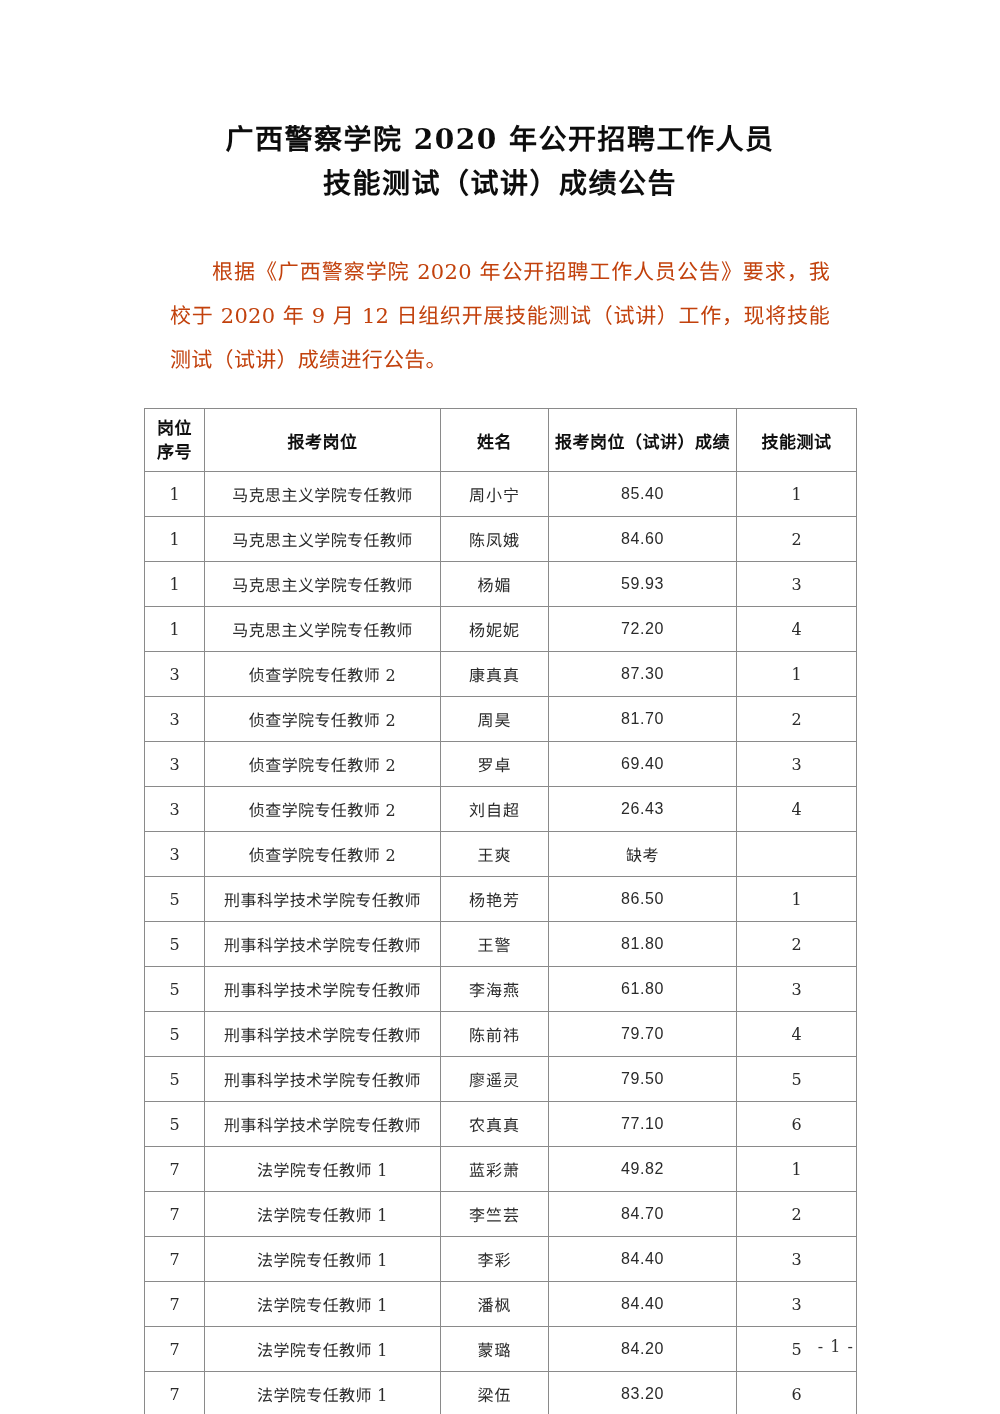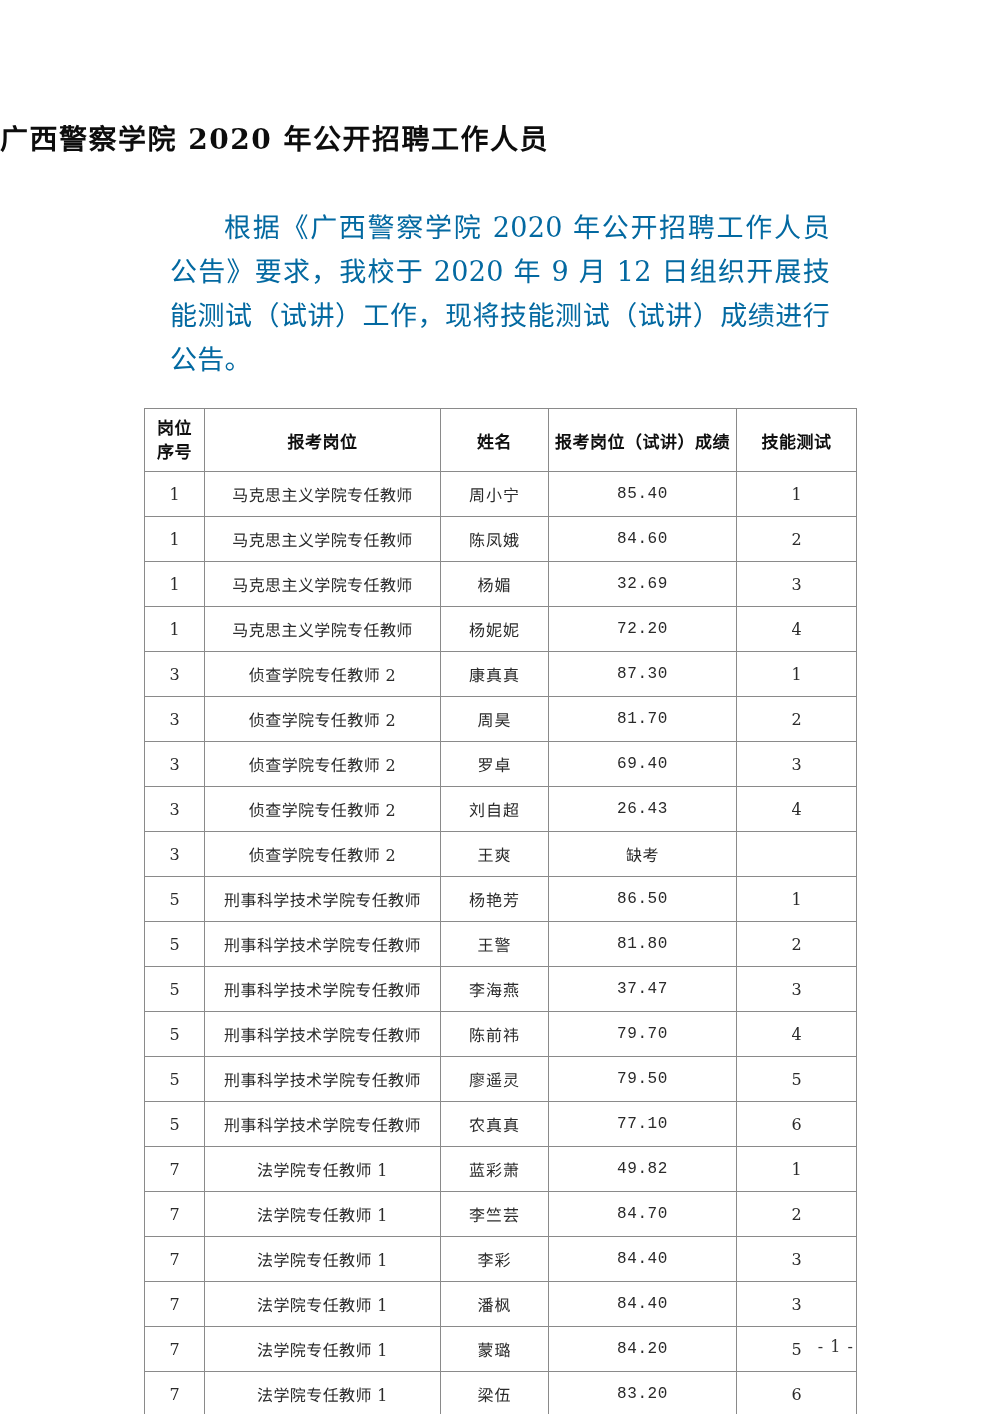--- a/index.html
+++ b/index.html
@@ -19,40 +19,41 @@
 
   .page {
     position: absolute;
     inset: 0;
     background: #ffffff;
   }
 
   
   .title-block {
     padding-top: 118px;
+    text-align: center;
   }
   .doc-title-line {
     font-family: "DejaVu Serif", "Liberation Serif", serif;
     font-weight: bold;
     font-size: 28px;
     letter-spacing: 1.5px;
     line-height: 44px;
     color: #0d0d0d;
   }
 
   
   .body-para {
     margin: 44px auto 0 auto;
     width: 660px;
-    font-size: 27px;
+    font-size: 21px;
     line-height: 44px;
     text-align: justify;
     text-justify: inter-ideograph;
     text-indent: 2em;
-    color: #0369a1;
+    color: #c2410c;
     letter-spacing: 0.3px;
   }
 
   
   .table-wrap {
     margin: 26px auto 0 auto;
     width: 712px;
   }
   table.grades {
     border-collapse: collapse;
@@ -85,21 +86,21 @@
   .col-name  { width: 108px; }
   .col-score { width: 188px; }
   .col-rank  { width: 120px; }
 
   .hdr-two-line {
     line-height: 24px;
   }
 
   td.cell-post { letter-spacing: 0.4px; }
   td.cell-name { letter-spacing: 1px; }
-  td.cell-score { font-family: Liberation Mono, monospace; letter-spacing: 0.6px; }
+  td.cell-score { font-family: Liberation Sans, sans-serif; letter-spacing: 0.6px; }
   td.cell-seq, td.cell-rank { font-family: "DejaVu Serif", "Liberation Serif", serif; }
 
   
   .page-footer {
     position: absolute;
     left: 0;
     right: 0;
     bottom: 58px;
     text-align: right;
     padding-right: 146px;
@@ -108,20 +109,21 @@
     letter-spacing: 1px;
   }
 </style>
 </head>
 <body>
 
 <div class="page">
 
   <div class="title-block">
     <div class="doc-title-line">广西警察学院 2020 年公开招聘工作人员</div>
+    <div class="doc-title-line">技能测试（试讲）成绩公告</div>
   </div>
 
   <p class="body-para">根据《广西警察学院 2020 年公开招聘工作人员公告》要求，我校于 2020 年 9 月 12 日组织开展技能测试（试讲）工作，现将技能测试（试讲）成绩进行公告。</p>
 
   <div class="table-wrap">
     <table class="grades">
       <colgroup>
         <col class="col-seq">
         <col class="col-post">
         <col class="col-name">
@@ -152,21 +154,21 @@
             <td class="cell-seq">1</td>
             <td class="cell-post">马克思主义学院专任教师</td>
             <td class="cell-name">陈凤娥</td>
             <td class="cell-score">84.60</td>
             <td class="cell-rank">2</td>
           </tr>
           <tr>
             <td class="cell-seq">1</td>
             <td class="cell-post">马克思主义学院专任教师</td>
             <td class="cell-name">杨媚</td>
-            <td class="cell-score">32.69</td>
+            <td class="cell-score">59.93</td>
             <td class="cell-rank">3</td>
           </tr>
           <tr>
             <td class="cell-seq">1</td>
             <td class="cell-post">马克思主义学院专任教师</td>
             <td class="cell-name">杨妮妮</td>
             <td class="cell-score">72.20</td>
             <td class="cell-rank">4</td>
           </tr>
           <tr>
@@ -215,21 +217,21 @@
             <td class="cell-seq">5</td>
             <td class="cell-post">刑事科学技术学院专任教师</td>
             <td class="cell-name">王警</td>
             <td class="cell-score">81.80</td>
             <td class="cell-rank">2</td>
           </tr>
           <tr>
             <td class="cell-seq">5</td>
             <td class="cell-post">刑事科学技术学院专任教师</td>
             <td class="cell-name">李海燕</td>
-            <td class="cell-score">37.47</td>
+            <td class="cell-score">61.80</td>
             <td class="cell-rank">3</td>
           </tr>
           <tr>
             <td class="cell-seq">5</td>
             <td class="cell-post">刑事科学技术学院专任教师</td>
             <td class="cell-name">陈前祎</td>
             <td class="cell-score">79.70</td>
             <td class="cell-rank">4</td>
           </tr>
           <tr>

